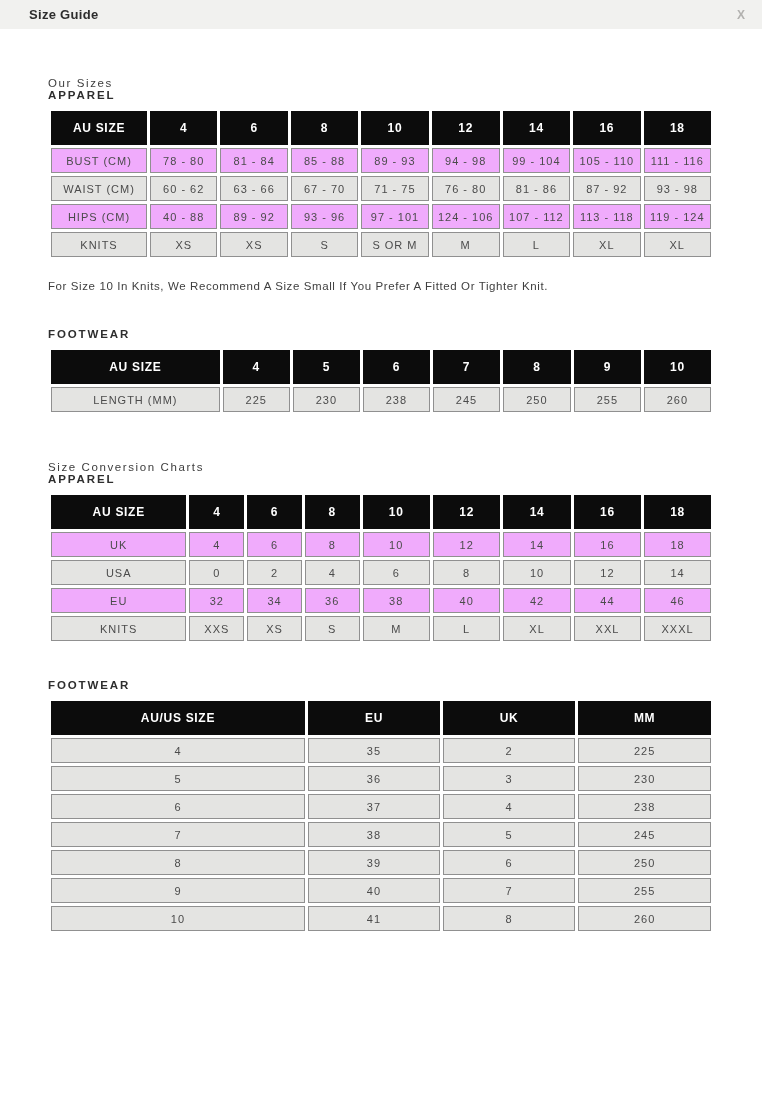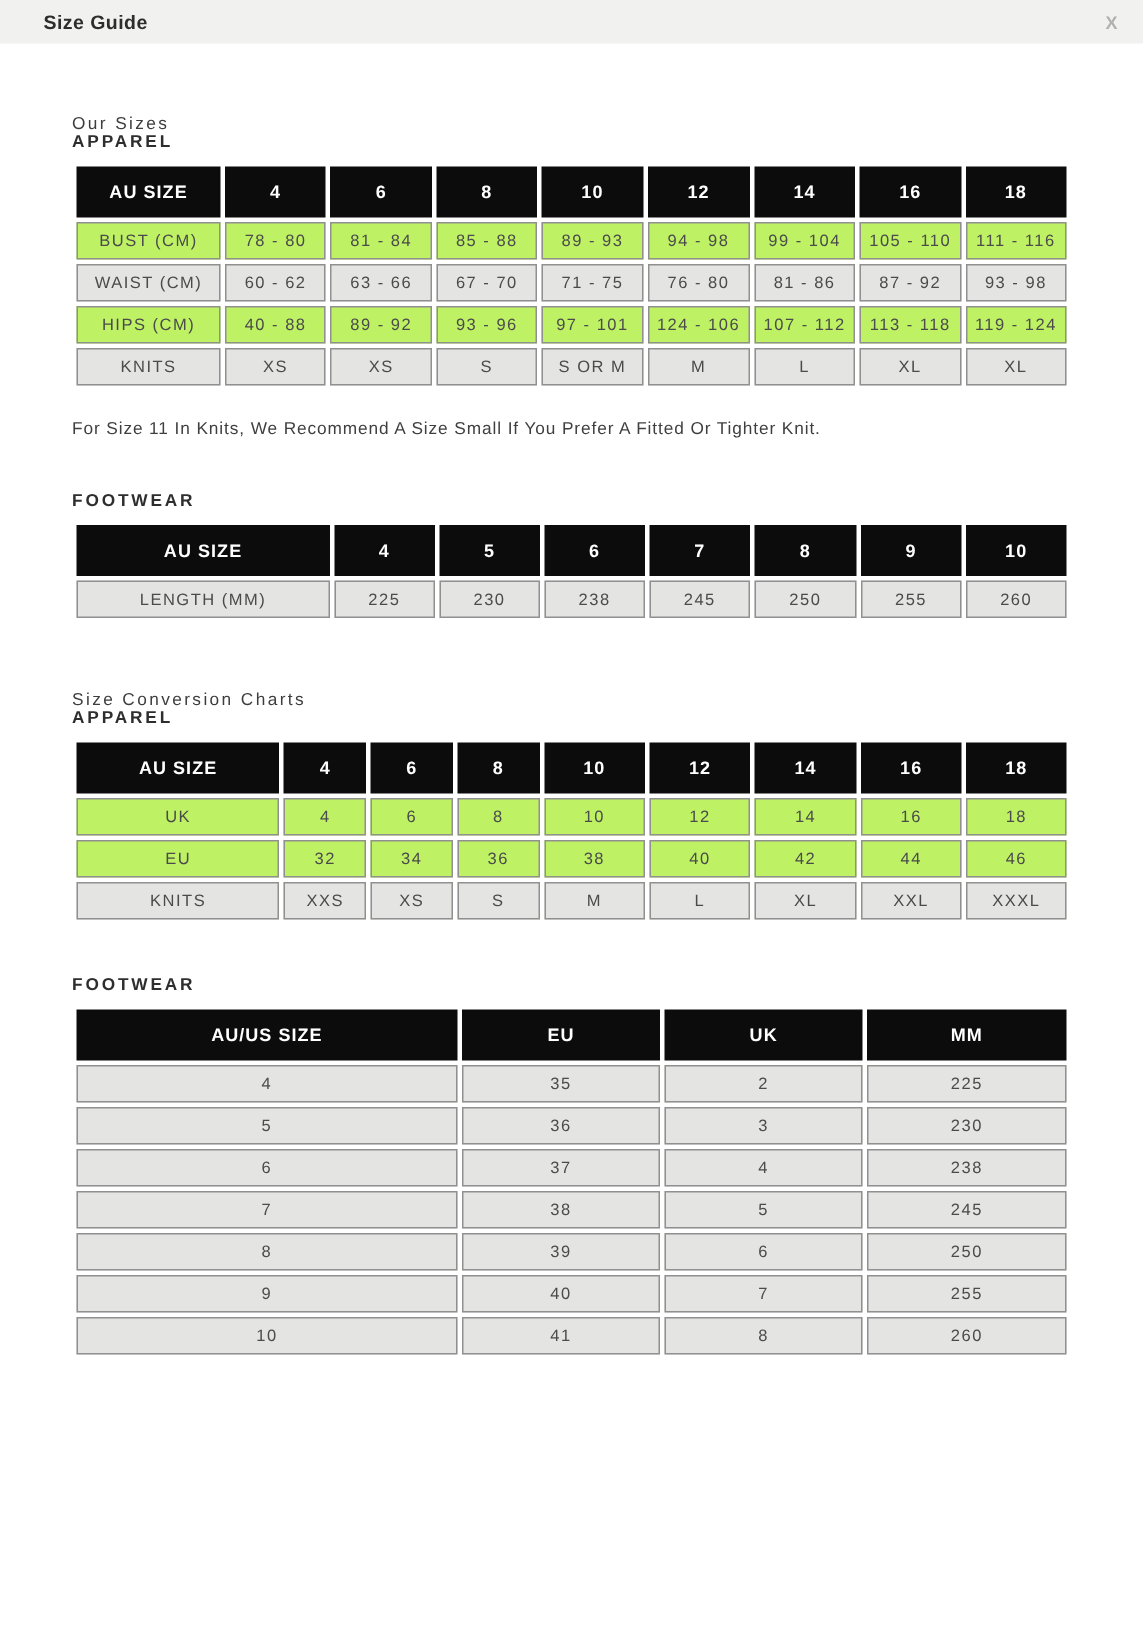--- a/index.html
+++ b/index.html
@@ -27,21 +27,21 @@
   th {
     background:#0c0c0c; color:#ffffff;
     font-size:12px; font-weight:bold; letter-spacing:.7px;
     height:34px; text-align:center; vertical-align:middle;
   }
   td {
     border:1px solid #909090;
     font-size:11px; color:#4b4b4b; letter-spacing:1px;
     height:25px; text-align:center; vertical-align:middle;
   }
-  tr.light td { background:#bef264; }
+  tr.light td { background:#f0abfc; }
   tr.gray  td { background:#e4e4e2; }
 
   .note { margin-top:20px; font-size:11.5px; color:#3f3f3f; letter-spacing:.6px; }
   .gap-lg { margin-top:36px; }
   .gap-xl { margin-top:46px; }
 </style>
 </head>
 <body>
 
 <div class="titlebar">
@@ -121,21 +121,21 @@
         <td>S</td>
         <td>S OR M</td>
         <td>M</td>
         <td>L</td>
         <td>XL</td>
         <td>XL</td>
       </tr>
     </tbody>
   </table>
 
-  <div class="note">For Size 11 In Knits, We Recommend A Size Small If You Prefer A Fitted Or Tighter Knit.</div>
+  <div class="note">For Size 10 In Knits, We Recommend A Size Small If You Prefer A Fitted Or Tighter Knit.</div>
 
   <div class="sub-label gap-lg">FOOTWEAR</div>
 
   <table>
     <colgroup>
       <col style="width:26.4%">
         <col style="width:10.5%">
         <col style="width:10.5%">
         <col style="width:10.5%">
       <col style="width:10.5%">
@@ -202,20 +202,31 @@
       <tr class="light">
         <td>UK</td>
         <td>4</td>
         <td>6</td>
         <td>8</td>
         <td>10</td>
         <td>12</td>
         <td>14</td>
         <td>16</td>
         <td>18</td>
+      </tr>
+      <tr class="gray">
+        <td>USA</td>
+        <td>0</td>
+        <td>2</td>
+        <td>4</td>
+        <td>6</td>
+        <td>8</td>
+        <td>10</td>
+        <td>12</td>
+        <td>14</td>
       </tr>
       <tr class="light">
         <td>EU</td>
         <td>32</td>
         <td>34</td>
         <td>36</td>
         <td>38</td>
         <td>40</td>
         <td>42</td>
         <td>44</td>

